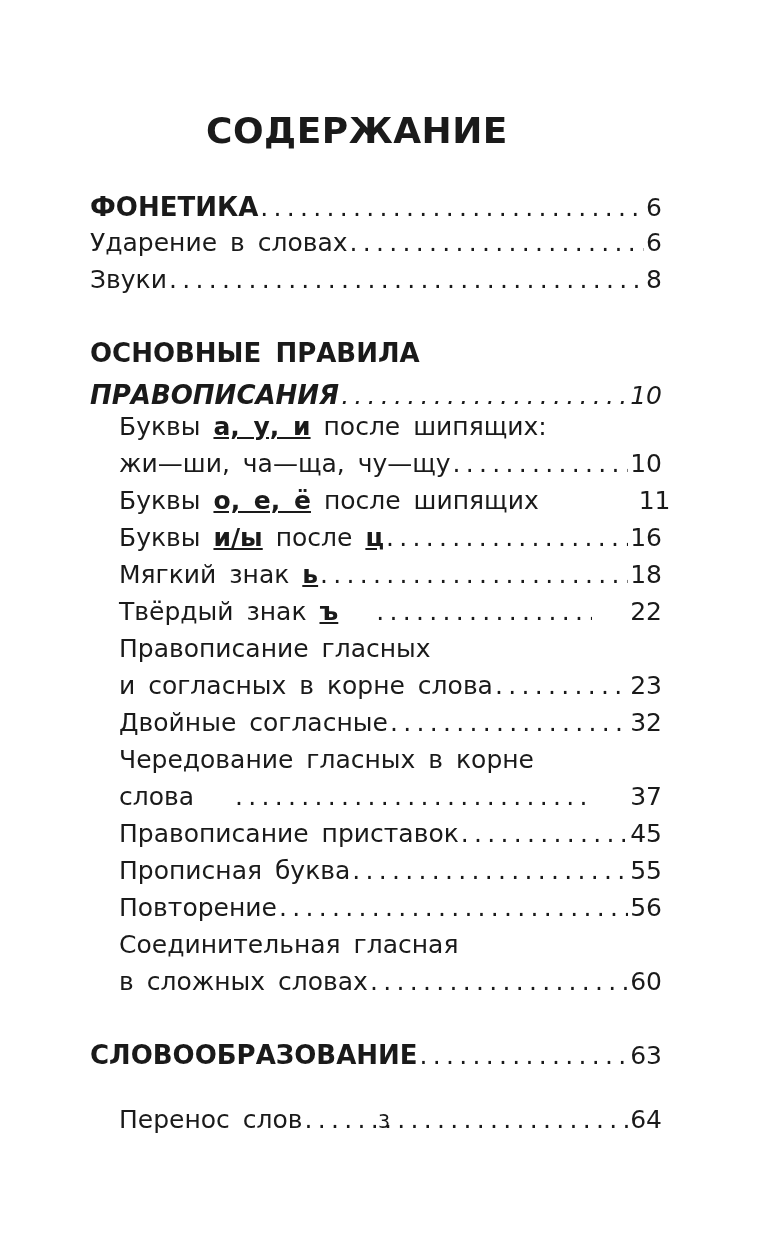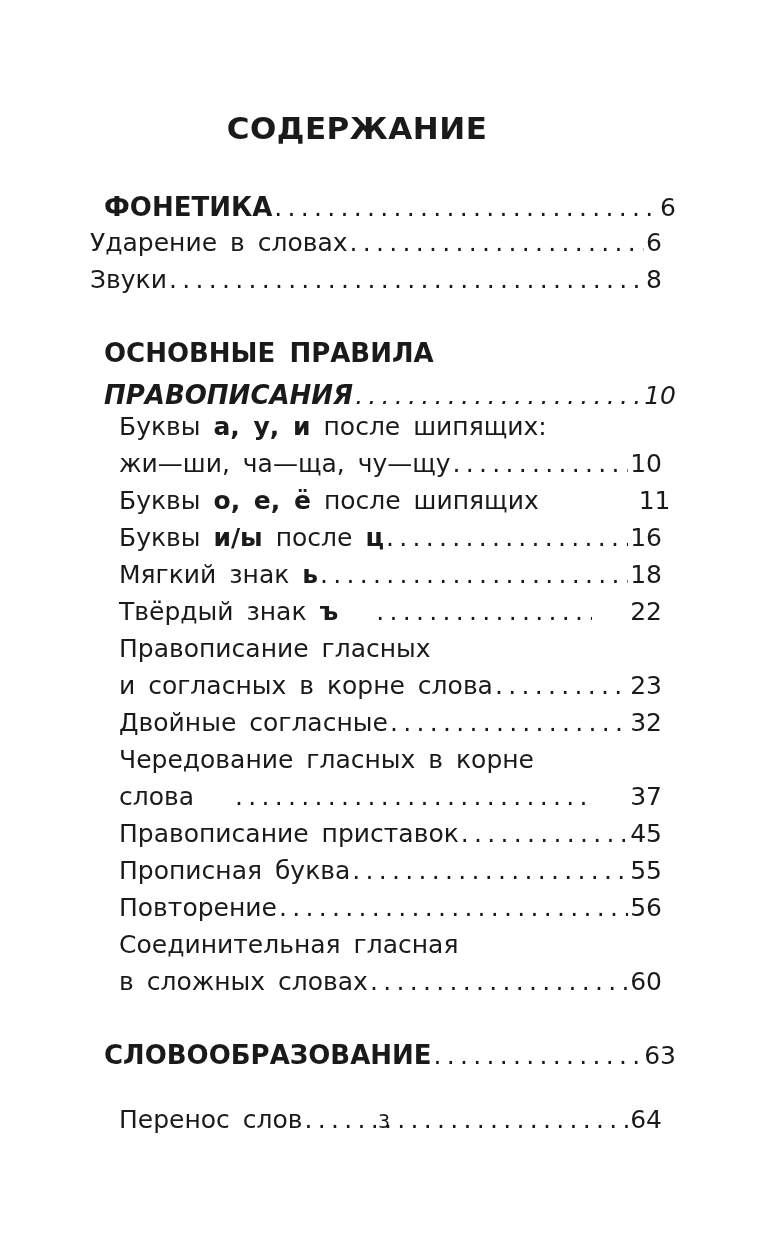--- a/index.html
+++ b/index.html
@@ -1,26 +1,26 @@
 <!DOCTYPE html>
 <html><head>
 <meta charset="utf-8">
 <style>
   html, body { margin: 0; padding: 0; background: #ffffff; }
   body { width: 768px; height: 1241px; position: relative; overflow: hidden;
          font-family: "DejaVu Sans", "Liberation Sans", sans-serif; color: #1a1a1a; }
   .title { position: absolute; top: 110px; left: 0; width: 714px; text-align: center;
-           font-weight: bold; font-size: 31px; letter-spacing: 0.5px; }
+           font-weight: bold; font-size: 36px; letter-spacing: 0.5px; }
   .toc { position: absolute; left: 90px; width: 572px; top: 0; }
   .row { position: absolute; left: 0; width: 572px; height: 37px; display: flex;
          align-items: baseline; font-size: 25px; white-space: nowrap; }
   .row.sub { left: 29px; width: 543px; }
-  .row.head { font-weight: bold; font-size: 26px; margin-left: 14px; }
+  .row.head { font-weight: bold; font-size: 26px; }
   .row .label { flex: 0 0 auto; word-spacing: 5px; }
-  .row .label b { font-weight: bold; }
+  .row .label b { font-weight: bold; text-decoration: underline; }
   .row .dots { flex: 1 1 auto; overflow: hidden; font-weight: normal; letter-spacing: 5.3px;
                margin: 0 2px; font-size: 25px; }
   .row .page { flex: 0 0 auto; font-weight: normal; font-size: 25px; }
   .pagenum { position: absolute; top: 1110px; left: 0; width: 768px; text-align: center;
              font-size: 19px; }
 </style>
 </head>
 <body>
 
 <div class="title">СОДЕРЖАНИЕ</div>

